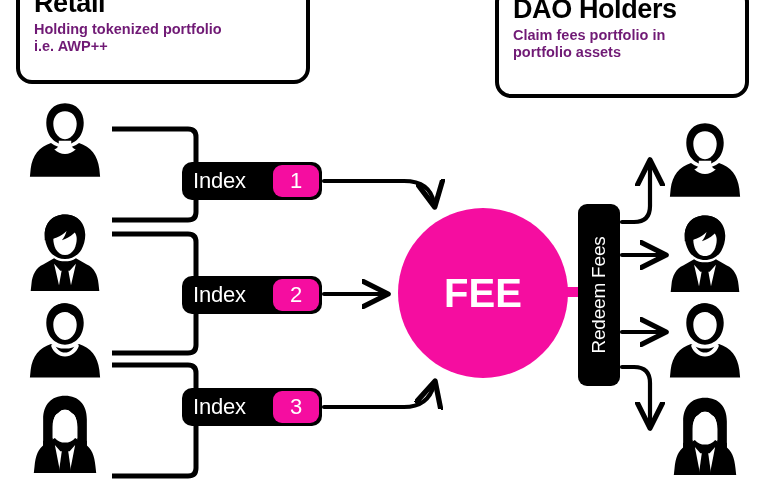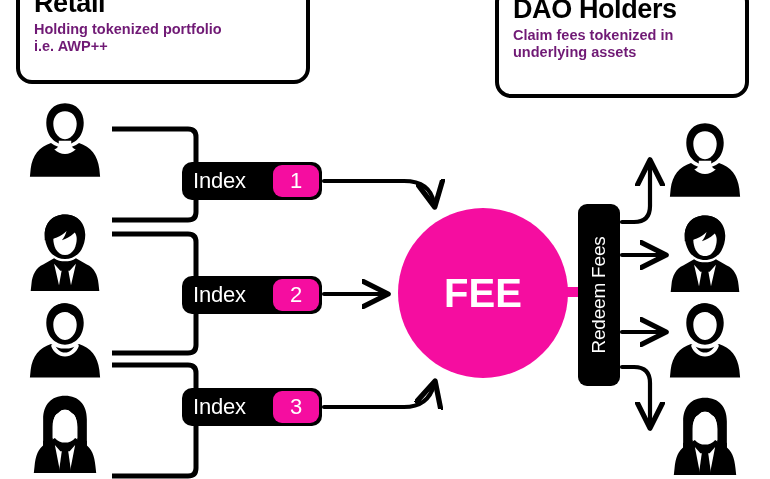--- a/index.html
+++ b/index.html
@@ -169,22 +169,22 @@
   </svg>
 
   <div class="callout" id="retail-box">
     <div class="callout-title">Retail</div>
     <div class="callout-sub">Holding tokenized portfolio</div>
     <div class="callout-sub">i.e. AWP++</div>
   </div>
 
   <div class="callout" id="dao-box">
     <div class="callout-title">DAO Holders</div>
-    <div class="callout-sub">Claim fees tokenized in</div>
-    <div class="callout-sub">underlying assets</div>
+    <div class="callout-sub">Claim fees portfolio in</div>
+    <div class="callout-sub">portfolio assets</div>
   </div>
 
   <div class="avatar" style="left:26px;top:100px;">
     <svg viewBox="0 0 100 102">
       <path fill="#000" d="M50 4c-15 0-24 11-24 25 0 5 1 10 3 14 1 3 3 5 5 7 4 4 10 7 16 7s12-3 16-7c2-2 4-4 5-7 2-4 3-9 3-14C74 15 65 4 50 4z"></path>
       <path fill="#fff" d="M50 14c-9 0-15 7-15 16 0 4 1 9 3 12 3 5 7 8 12 8s9-3 12-8c2-3 3-8 3-12 0-9-6-16-15-16z"></path>
       <path fill="#000" d="M33 18c6-4 11-5 17-5s12 1 17 5c-2-7-8-11-17-11s-15 4-17 11z"></path>
       <path fill="#000" d="M50 61c-7 0-13-2-18-6-15 5-24 16-26 33l-1 10h90l-1-10c-2-17-11-28-26-33-5 4-11 6-18 6z"></path>
       <path fill="#fff" d="M42 56c0 4-3 6-6 7 4 4 9 6 14 6s10-2 14-6c-3-1-6-3-6-7v-4H42z"></path>
     </svg>

